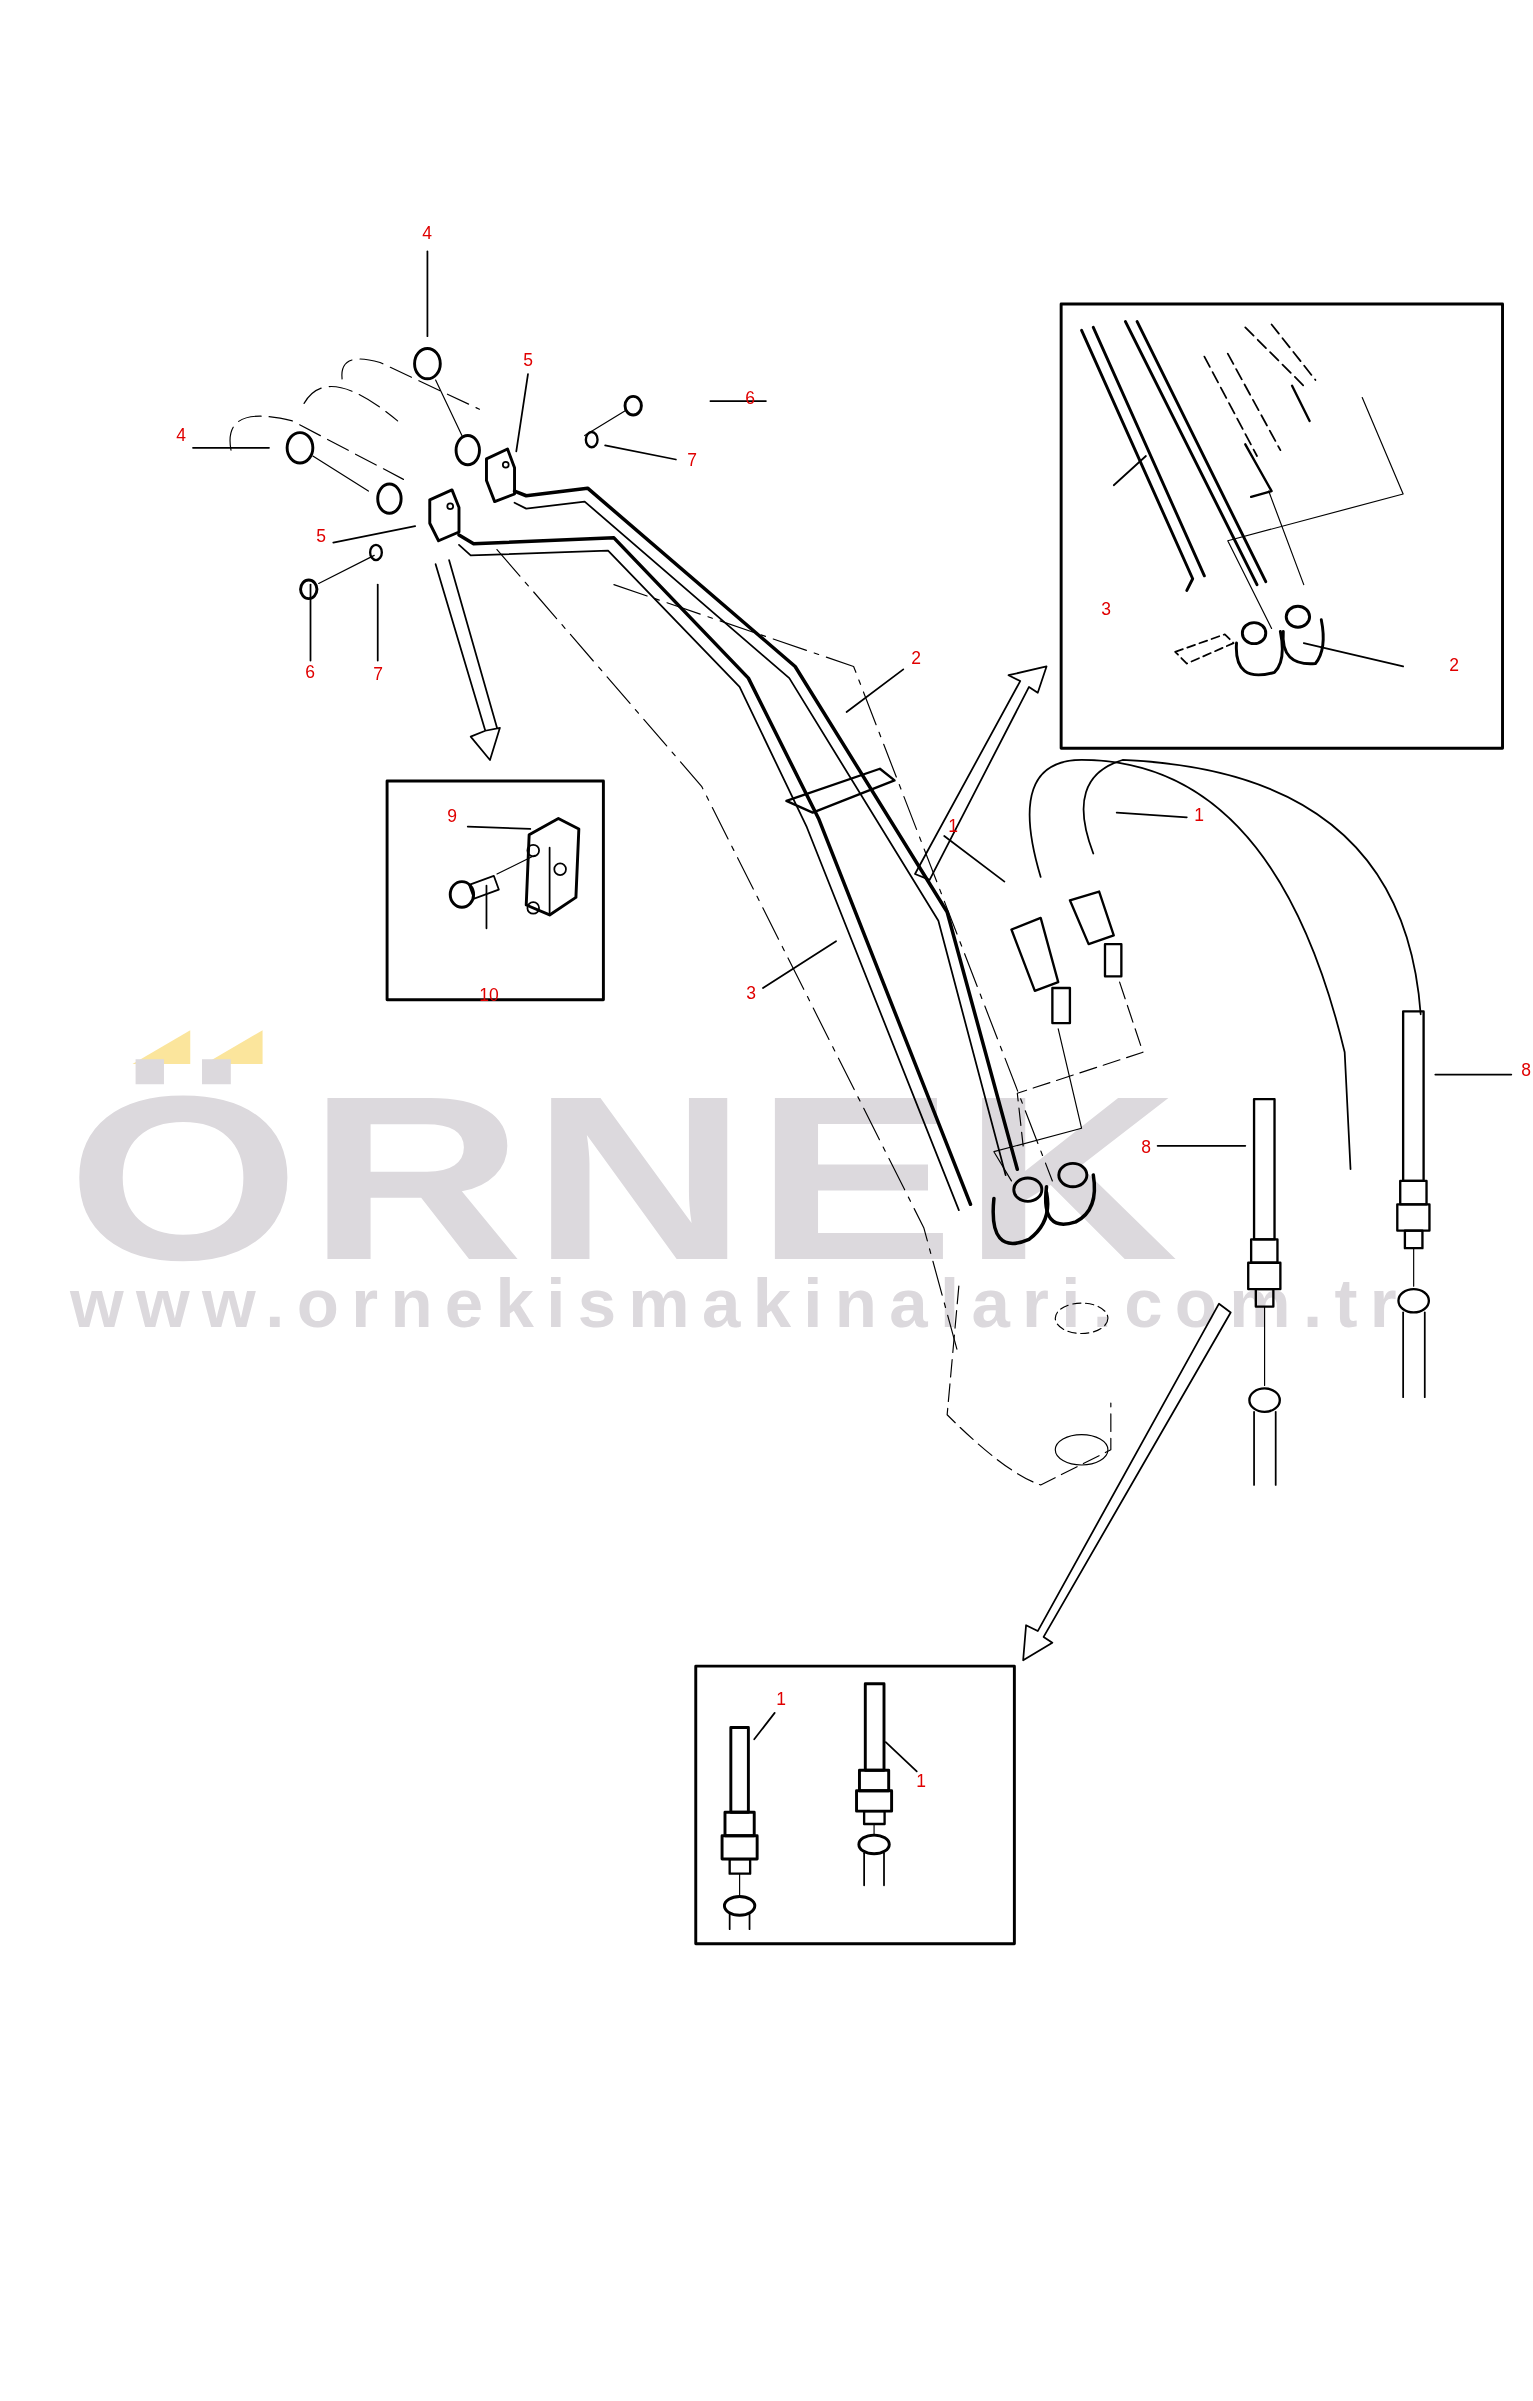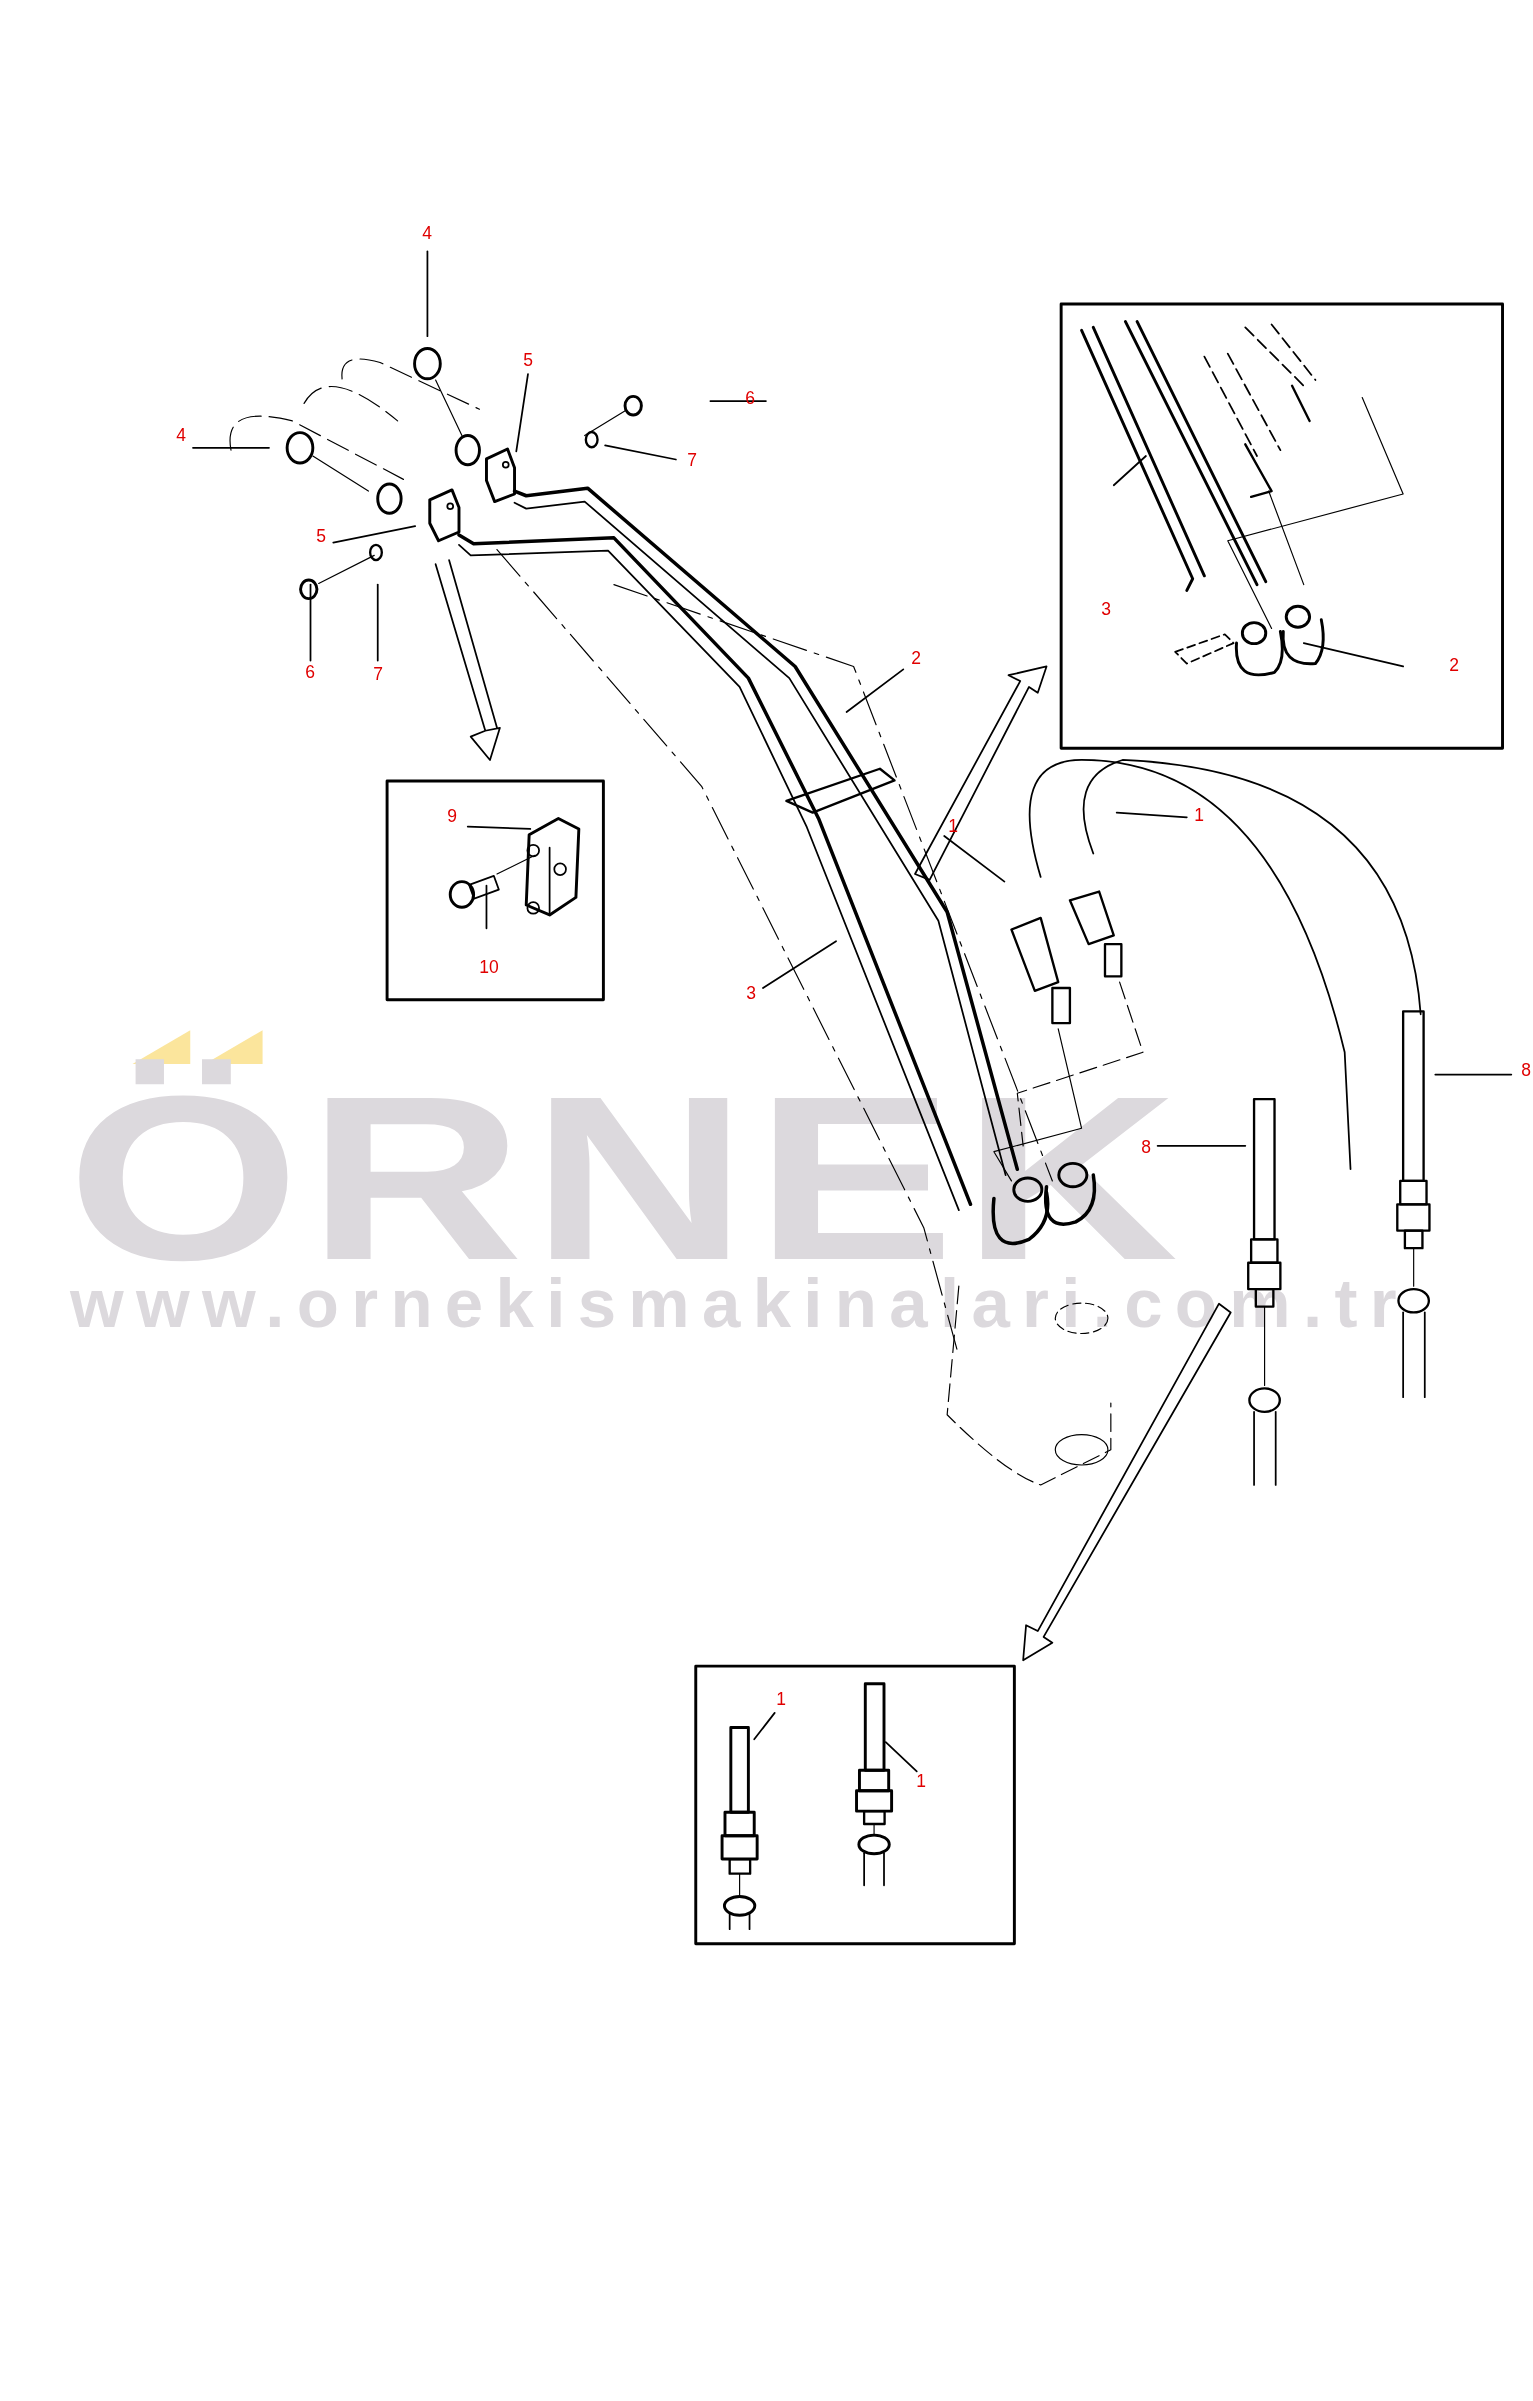--- a/index.html
+++ b/index.html
@@ -227,19 +227,19 @@
   <div class="callout" style="left:310px;top:673px">6</div>
   <div class="callout" style="left:692px;top:461px">7</div>
   <div class="callout" style="left:378px;top:675px">7</div>
   <div class="callout" style="left:916px;top:659px">2</div>
   <div class="callout" style="left:751px;top:994px">3</div>
   <div class="callout" style="left:953px;top:827px">1</div>
   <div class="callout" style="left:1199px;top:816px">1</div>
   <div class="callout" style="left:1146px;top:1148px">8</div>
   <div class="callout" style="left:1526px;top:1071px">8</div>
   <div class="callout" style="left:452px;top:817px">9</div>
-  <div class="callout" style="left:489px;top:968px">10</div>
+  <div class="callout" style="left:489px;top:996px">10</div>
   <div class="callout" style="left:1106px;top:610px">3</div>
   <div class="callout" style="left:1454px;top:666px">2</div>
   <div class="callout" style="left:781px;top:1700px">1</div>
   <div class="callout" style="left:921px;top:1782px">1</div>
 </div>
 
 
 </body></html>

